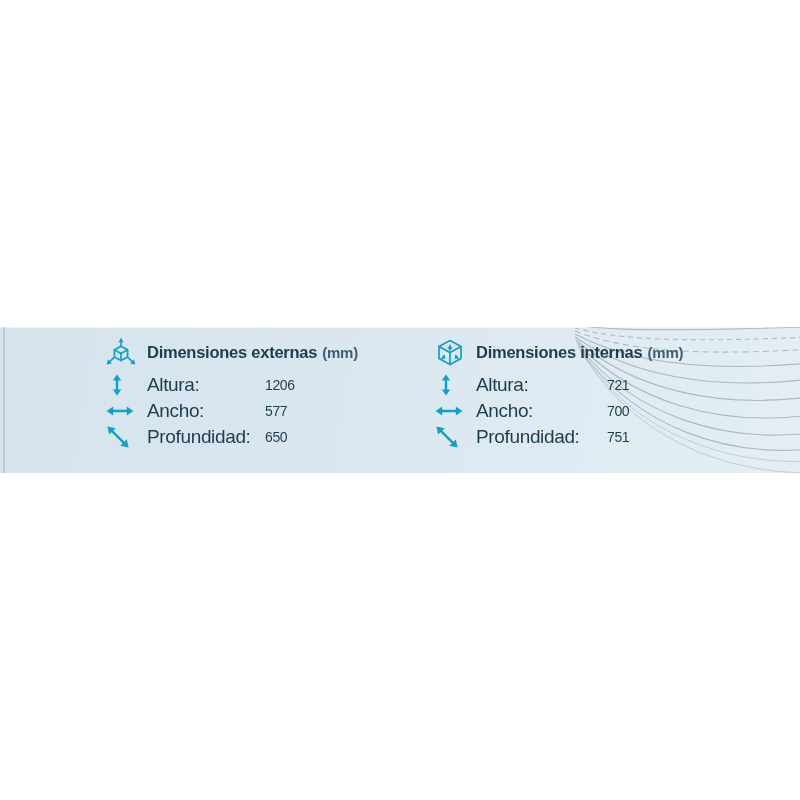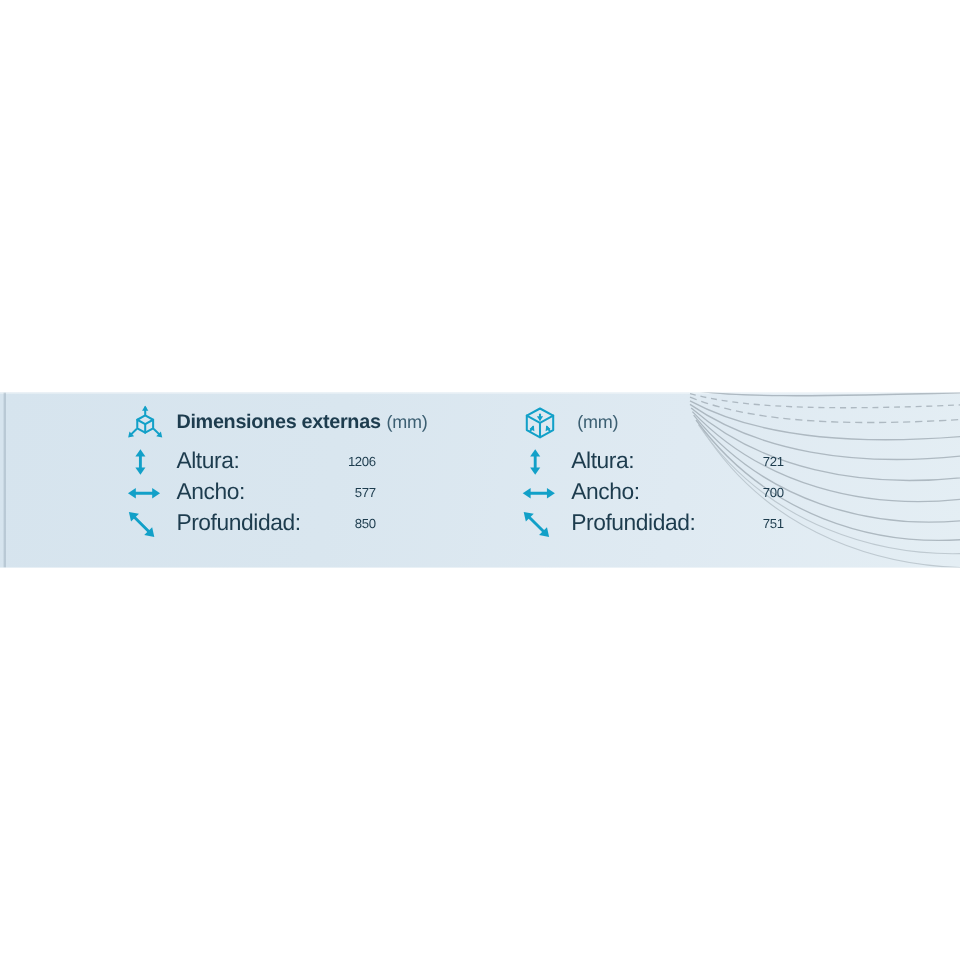--- a/index.html
+++ b/index.html
@@ -84,21 +84,21 @@
   }
   .panel-title {
     font-size: 16.5px;
     font-weight: bold;
     color: #1d3c4e;
     letter-spacing: -0.25px;
     white-space: nowrap;
   }
   .unit {
     font-size: 15px;
-    font-weight: normal;
+    font-weight: bold;
     color: #3c5f72;
     letter-spacing: -0.2px;
     margin-left: 5px;
     white-space: nowrap;
   }
 
   
   .rows { display: block; }
   .dim-row {
     display: flex;
@@ -112,24 +112,24 @@
     margin-right: 11px;
     display: block;
   }
   .dim-label {
     font-size: 19px;
     color: #1d3c4e;
     letter-spacing: -0.35px;
     white-space: nowrap;
   }
   .dim-value {
-    font-size: 11px;
+    font-size: 14px;
     color: #1d3c4e;
     letter-spacing: -0.35px;
-    text-align: right;
+    text-align: left;
     white-space: nowrap;
   }
   
   .panel.external .dim-label { width: 118px; }
   .panel.external .dim-value { width: 48px; }
   .panel.internal .dim-label { width: 131px; }
   .panel.internal .dim-value { width: 46px; }
 </style>
 </head>
 <body>
@@ -219,21 +219,21 @@
           <svg class="arrow-icon" viewBox="0 0 30 22">
             <g stroke="#12a0c8" stroke-width="2.4" stroke-linecap="round">
               <path d="M5.6 4.6 L18.4 17.4"></path>
             </g>
             <g fill="#12a0c8">
               <path d="M1.4 0.6 L9.8 2.2 L3.2 8.6 Z"></path>
               <path d="M22.6 21.4 L14.2 19.8 L20.8 13.4 Z"></path>
             </g>
           </svg>
           <span class="dim-label">Profundidad:</span>
-          <span class="dim-value">850</span>
+          <span class="dim-value">650</span>
         </div>
 
       </div>
     </div>
 
     <div class="panel internal">
       <div class="panel-head">
         <svg class="cube-icon" viewBox="0 0 30 28">
           <g fill="none" stroke="#12a0c8" stroke-width="1.7" stroke-linecap="round" stroke-linejoin="round">
 
@@ -244,20 +244,21 @@
             <path d="M15 11.6 L15 7.4"></path>
             <path d="M9.2 17.6 L7 21"></path>
             <path d="M20.8 17.6 L23 21"></path>
           </g>
           <g fill="#12a0c8">
             <path d="M15 12.9 L12.4 8.9 L17.6 8.9 Z"></path>
             <path d="M9.9 16.7 L10.3 21.3 L6.3 19.3 Z"></path>
             <path d="M20.1 16.7 L23.7 19.3 L19.7 21.3 Z"></path>
           </g>
         </svg>
+        <span class="panel-title">Dimensiones internas</span>
         <span class="unit">(mm)</span>
       </div>
 
       <div class="rows">
 
         <div class="dim-row">
           <svg class="arrow-icon" viewBox="0 0 30 22">
             <g stroke="#12a0c8" stroke-width="2.4" stroke-linecap="round">
               <path d="M11 4.6 L11 17.4"></path>
             </g>

